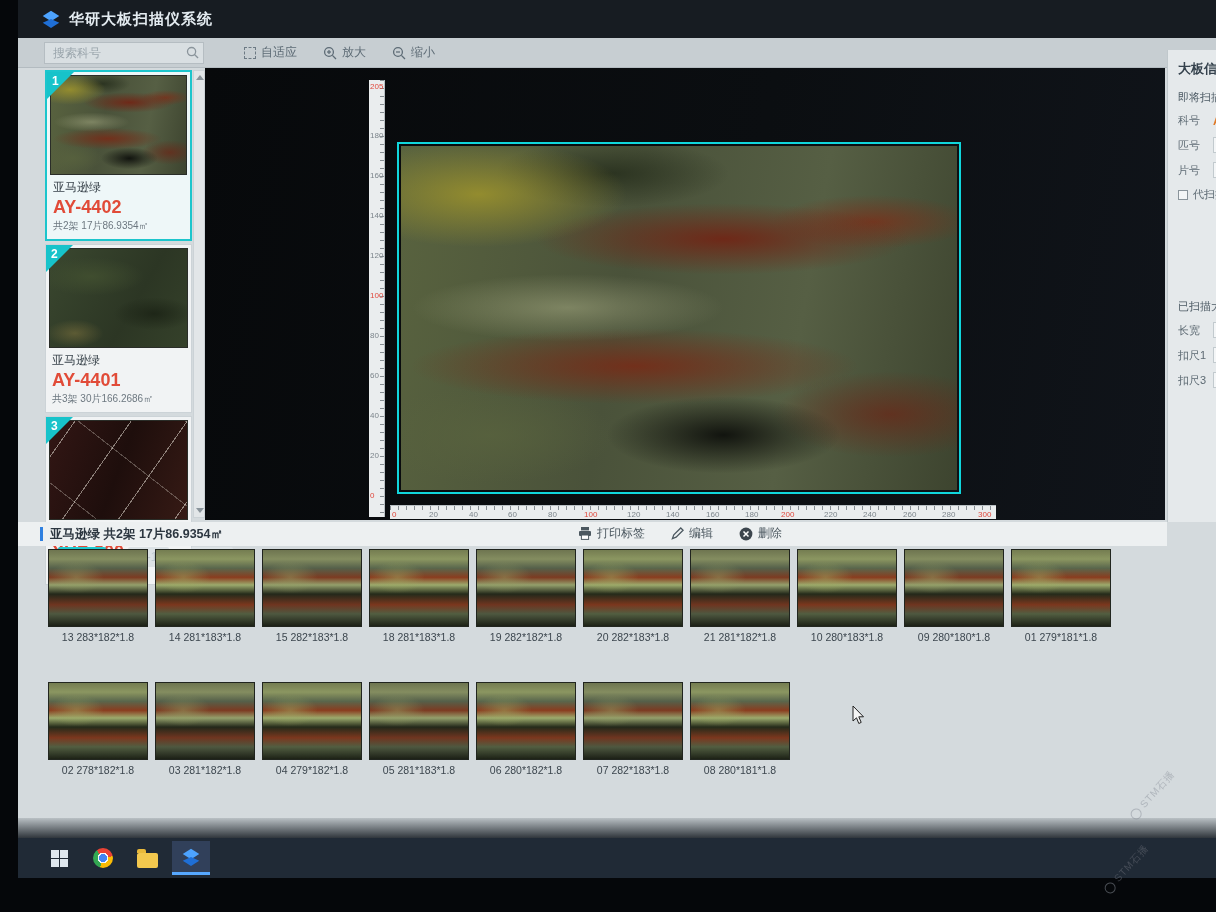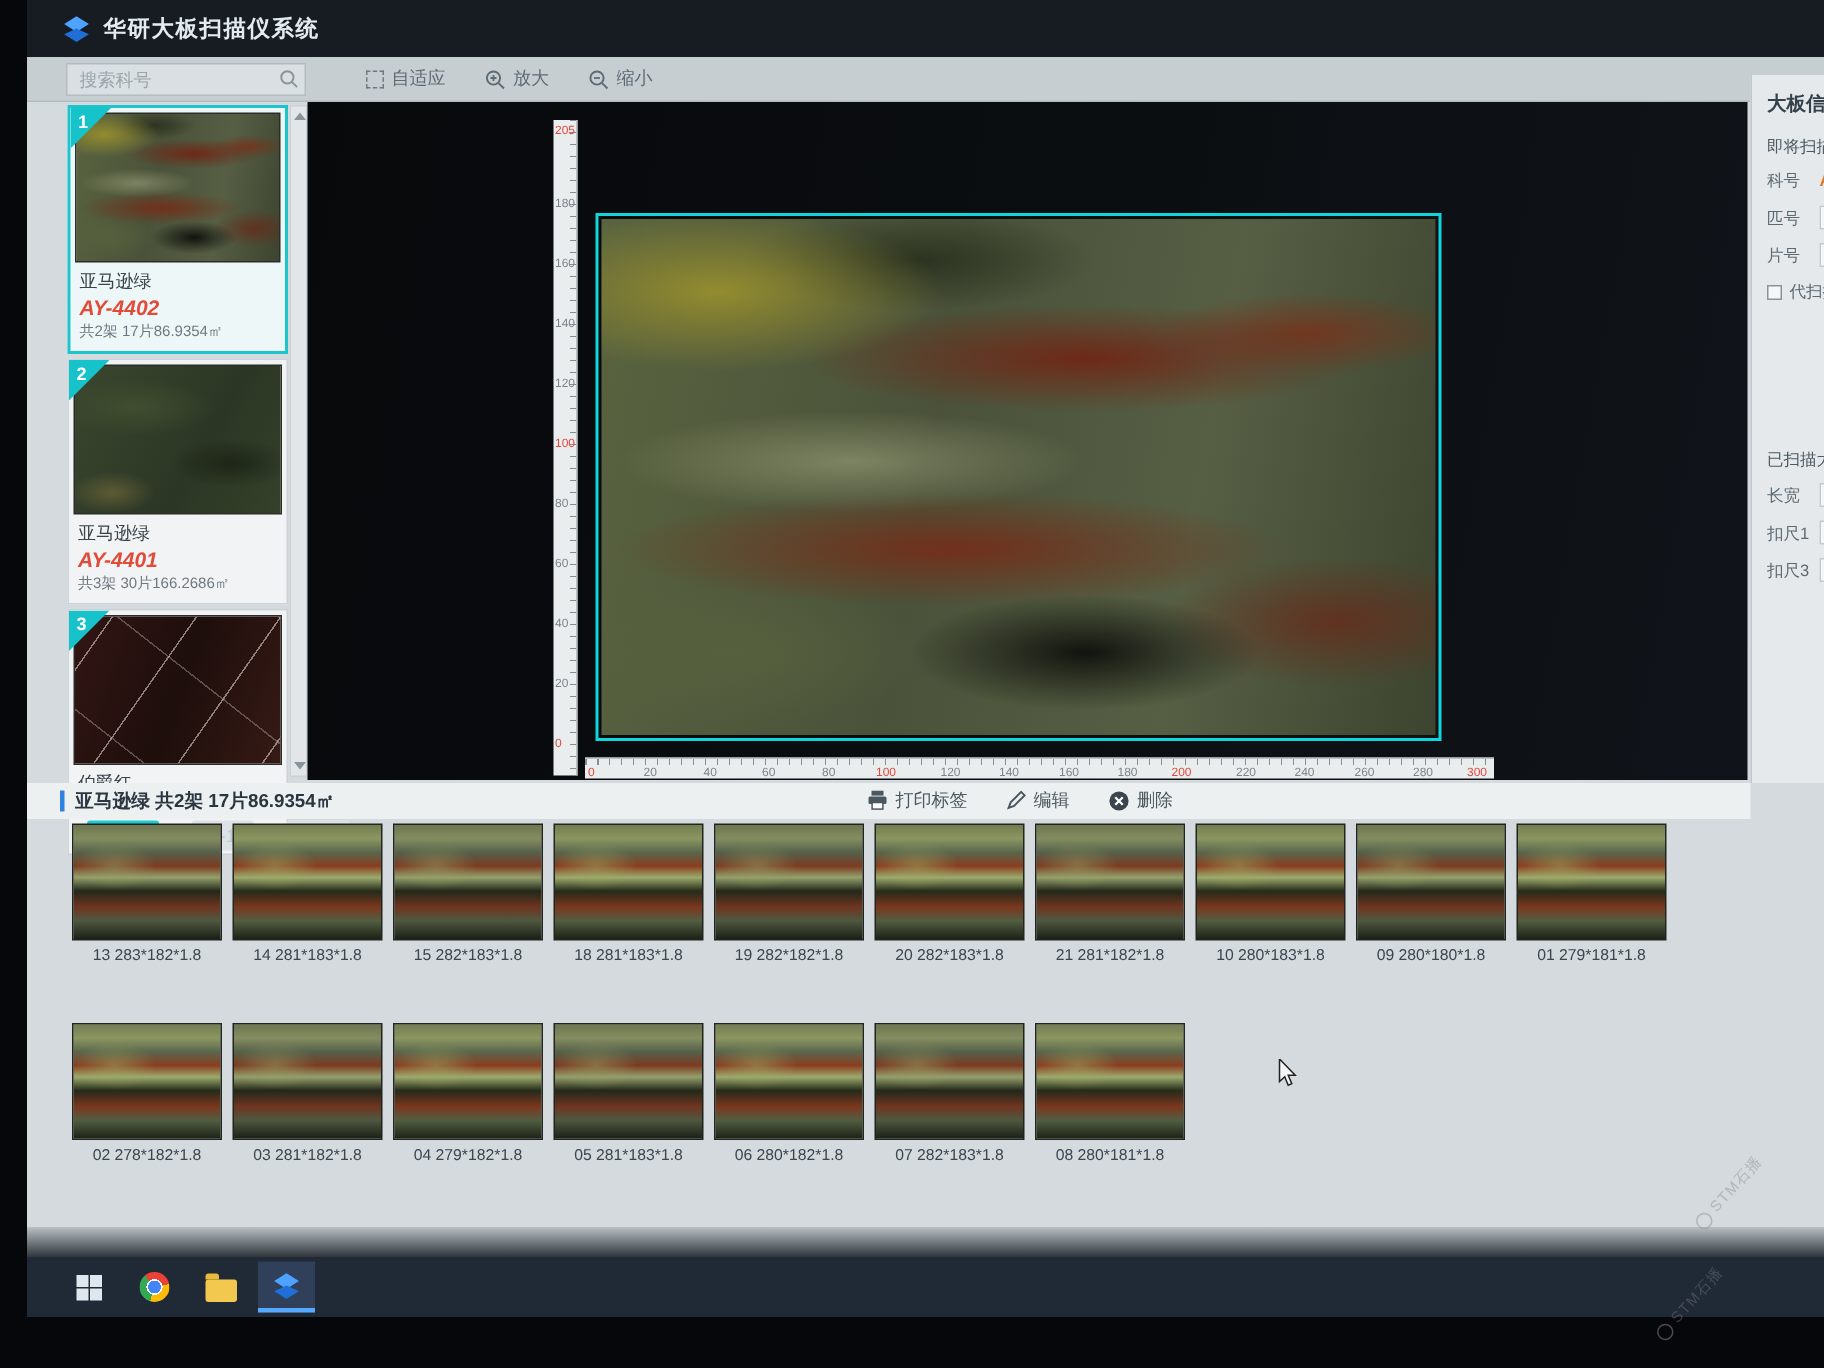--- a/index.html
+++ b/index.html
@@ -29,21 +29,21 @@
 
   
   .sidebar { position:absolute; left:27px; top:70px; width:147px; }
   .card { position:relative; background:#f1f3f4; border:1px solid #ccd3d7; margin-bottom:3px; padding:3px; }
   .card.selected { border:2px solid #1cc5cc; background:#eef7f8; }
   .card .thumb { height:100px; border:1px solid #2a2d28; }
   .badge { position:absolute; top:0; left:0; width:27px; height:27px;
            clip-path:polygon(0 0,100% 0,0 100%); background:#17c3ca; color:#fff;
            font-size:12px; font-weight:bold; padding:2px 0 0 5px; z-index:2; }
   .card .name { font-size:12px; color:#39434b; padding:4px 3px 0; }
-  .card .code { font-size:14px; color:#e14b38; font-weight:bold; padding:1px 3px 0;font-style:italic; }
+  .card .code { font-size:18px; color:#e14b38; font-weight:bold; padding:1px 3px 0; }
   .card .info { font-size:10px; color:#6d7880; padding:1px 3px 3px; white-space:nowrap; }
   .sscroll { position:absolute; left:175px; top:70px; width:12px; height:448px;
              background:#e2e6e8; border:1px solid #cbd2d6; }
   .sscroll .arr { position:absolute; left:2px; width:0; height:0; border-left:4px solid transparent;
                   border-right:4px solid transparent; }
   .sscroll .up { top:4px; border-bottom:5px solid #8a949b; }
   .sscroll .dn { bottom:4px; border-top:5px solid #8a949b; }
 
   
   .canvas { position:absolute; left:187px; top:68px; width:960px; height:452px;

